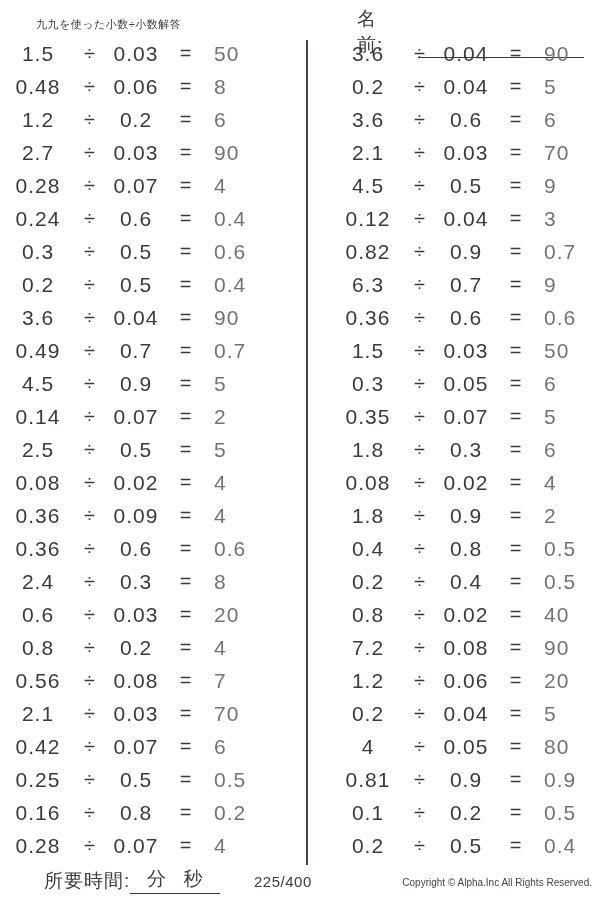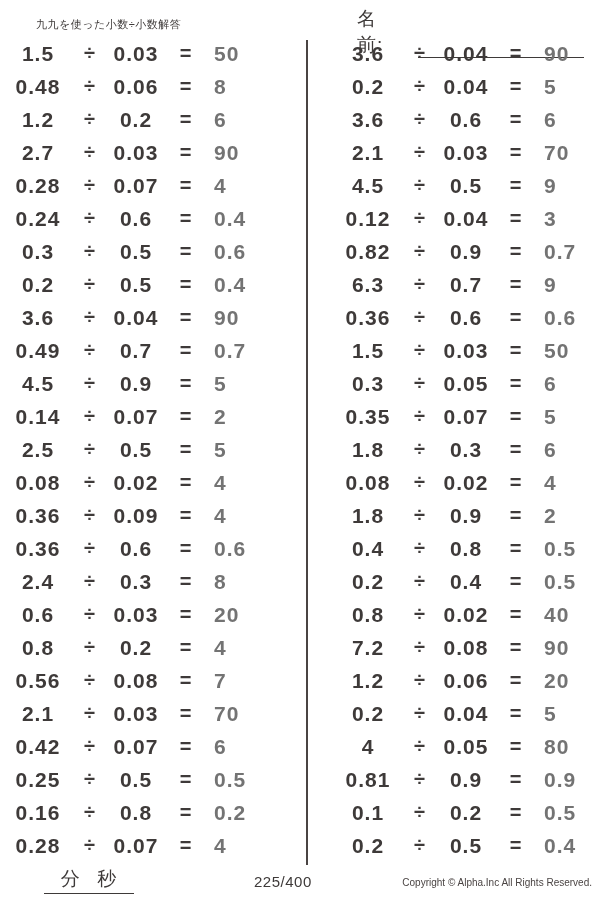--- a/index.html
+++ b/index.html
@@ -23,21 +23,21 @@
     display:inline-block;width:182px;height:21px;
     border-bottom:1.5px solid #3e3a39;
   }
   .name-period{font-size:12px;line-height:10px;}
   
   .divider{
     position:absolute;left:306px;top:40px;width:1.5px;height:825px;
     background:#4a4443;
   }
   
-  .col{position:absolute;top:37px;width:292px;font-weight:bold;}
+  .col{position:absolute;top:37px;width:292px;}
   .col-left{left:6px;}
   .col-right{left:336px;}
   .row{
     height:33px;display:grid;align-items:center;
     grid-template-columns:64px 40px 52px 48px 1fr;
     font-size:21px;letter-spacing:1px;
   }
   .cell{text-align:center;white-space:nowrap;}
   .cell.answer{text-align:left;padding-left:4px;color:#737373;}
   .cell.op,.cell.eq{font-size:20px;}
@@ -467,20 +467,21 @@
   <div class="row">
     <span class="cell dividend">0.2</span>
     <span class="cell op">÷</span>
     <span class="cell divisor">0.5</span>
     <span class="cell eq">=</span>
     <span class="cell answer">0.4</span>
   </div>
 </div>
 
 <div class="time-block">
+  <span>所要時間:</span>
   <span class="time-line">
     <span>分</span>
     <span>秒</span>
   </span>
 </div>
 
 <div class="page-number">225/400</div>
 <div class="copyright">Copyright © Alpha.Inc All Rights Reserved.</div>
 
 </body></html>

